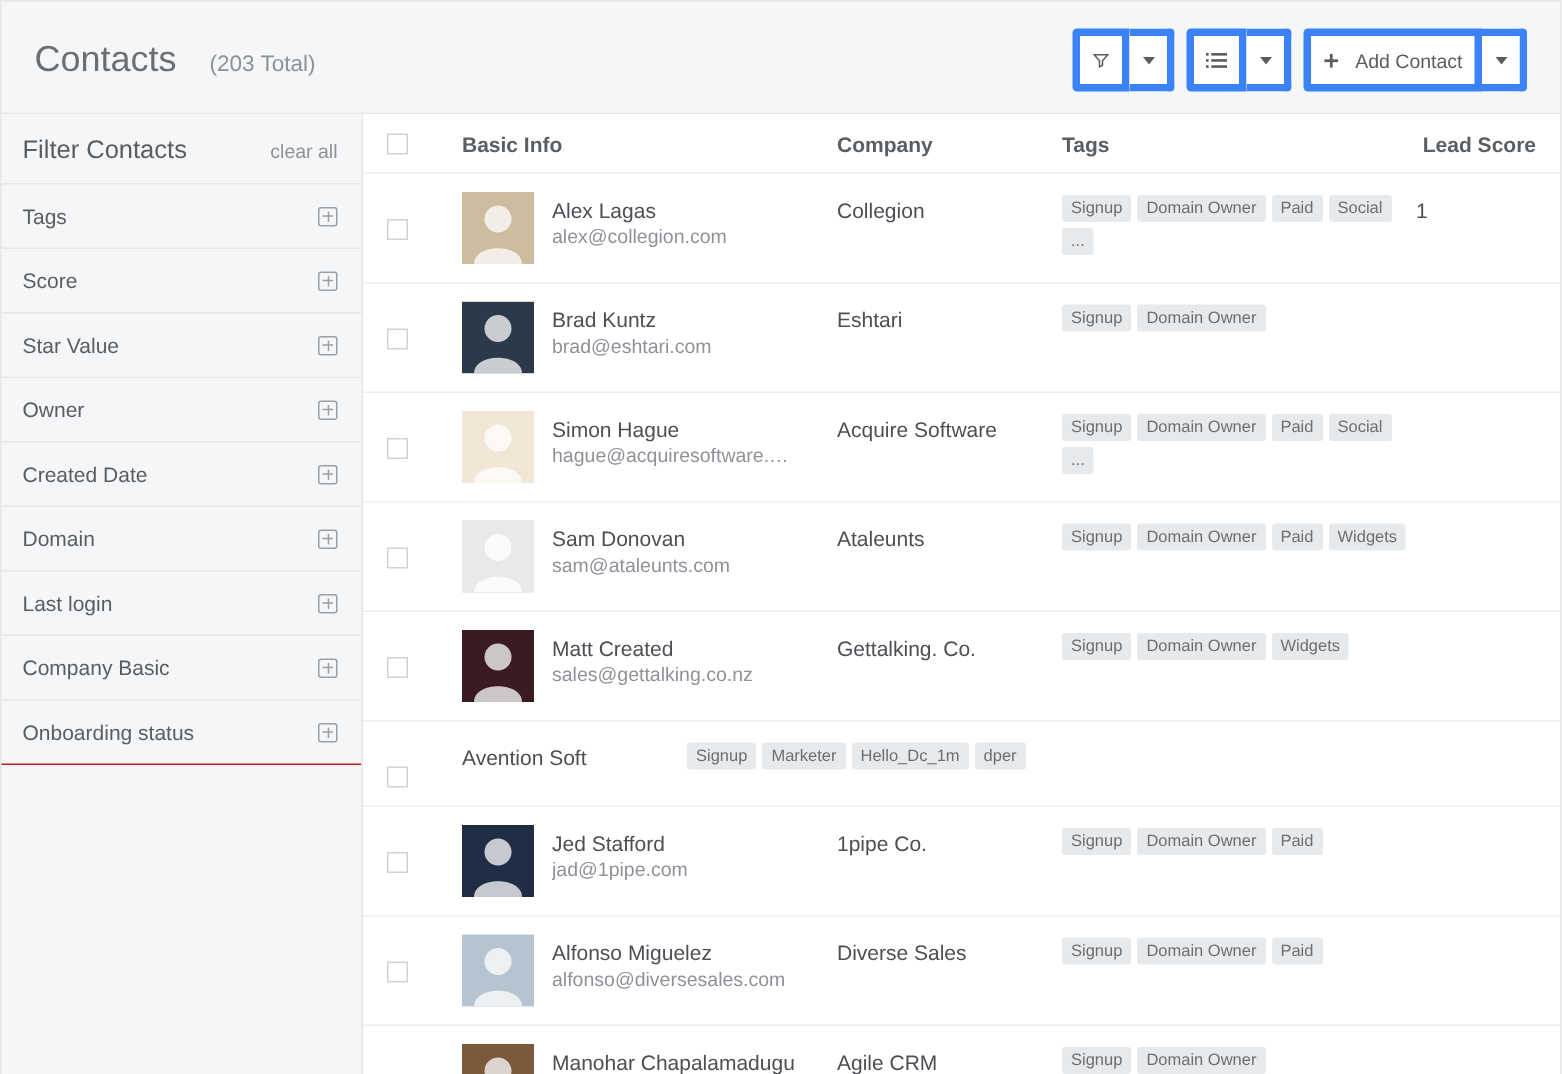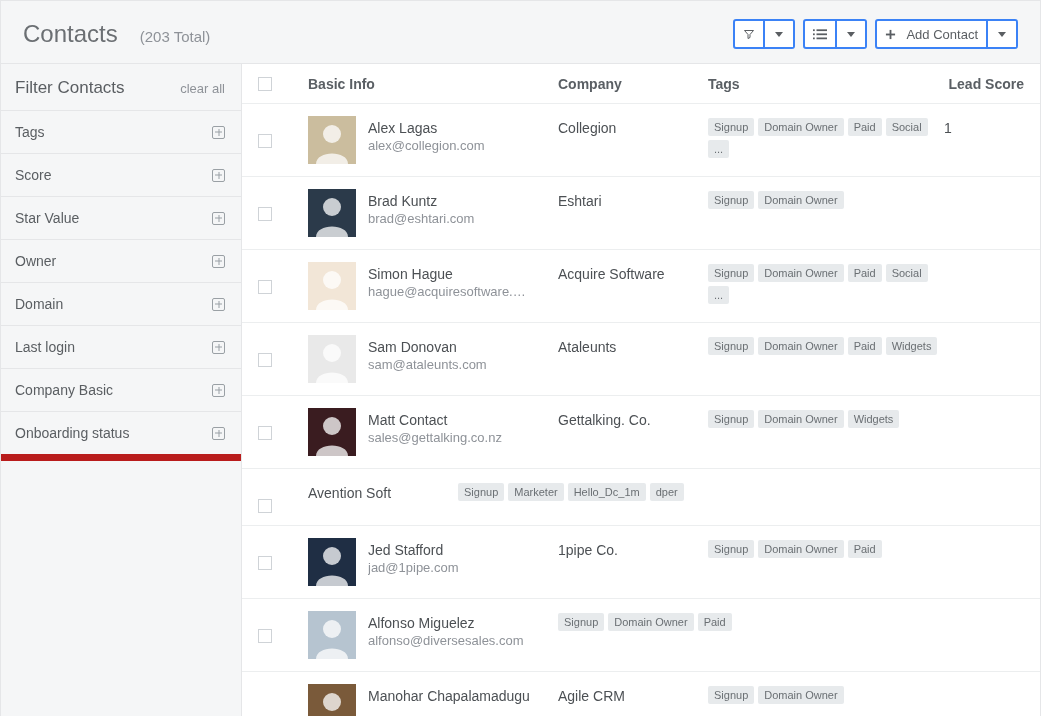--- a/index.html
+++ b/index.html
@@ -38,23 +38,23 @@
   }
   .header-right {
     display: flex;
     gap: 8px;
   }
   .btn-group {
     display: inline-flex;
   }
   .btn {
     background: #fff;
-    border: 2px solid #3b82f6;
+    border: 5px solid #3b82f6;
     color: #5a5e62;
-    height: 30px;
+    height: 42px;
     min-width: 30px;
     padding: 0 8px;
     display: inline-flex;
     align-items: center;
     justify-content: center;
     cursor: pointer;
     font-size: 13px;
     gap: 10px;
   }
   .btn + .btn { border-left: none; }
@@ -106,21 +106,21 @@
   .filter-item {
     display: flex;
     align-items: center;
     justify-content: space-between;
     padding: 13px 16px 13px 14px;
     border-top: 1px solid #e5e6e8;
     color: #5a5e62;
     cursor: pointer;
     font-size: 14px;
   }
-  .filter-item:last-child { border-bottom: 7px solid #b91c1c; }
+  .filter-item:last-child { border-bottom: 1px solid #b91c1c; }
   .plus-box {
     width: 13px; height: 13px;
     border: 1px solid #9aa0a5;
     border-radius: 2px;
     position: relative;
   }
   .plus-box::before, .plus-box::after {
     content: "";
     position: absolute;
     background: #9aa0a5;
@@ -259,20 +259,24 @@
           </div>
           <div class="filter-item">
             <span>Star Value</span>
             <span class="plus-box"></span>
           </div>
           <div class="filter-item">
             <span>Owner</span>
             <span class="plus-box"></span>
           </div>
           <div class="filter-item">
+            <span>Created Date</span>
+            <span class="plus-box"></span>
+          </div>
+          <div class="filter-item">
             <span>Domain</span>
             <span class="plus-box"></span>
           </div>
           <div class="filter-item">
             <span>Last login</span>
             <span class="plus-box"></span>
           </div>
           <div class="filter-item">
             <span>Company Basic</span>
             <span class="plus-box"></span>
@@ -422,21 +426,21 @@
             <div class="col-basic">
               <div class="basic-cell">
                 <div class="avatar">
                   <svg viewBox="0 0 48 48">
                     <rect width="48" height="48" fill="#3a1c20"></rect>
                     <circle cx="24" cy="18" r="9" fill="rgba(255,255,255,0.75)"></circle>
                     <path d="M8 48 C8 34 40 34 40 48 Z" fill="rgba(255,255,255,0.75)"></path>
                   </svg>
                 </div>
                 <div class="name-email">
-                  <span class="name">Matt Contact</span>
+                  <span class="name">Matt Created</span>
                   <span class="email">sales@gettalking.co.nz</span>
                 </div>
               </div>
             </div>
             <div class="col-company company">Gettalking. Co.</div>
             <div class="col-tags">
               <div class="tags">
                 <span class="tag">Signup</span>
                 <span class="tag">Domain Owner</span>
                 <span class="tag">Widgets</span>
@@ -500,20 +504,21 @@
                     <circle cx="24" cy="18" r="9" fill="rgba(255,255,255,0.75)"></circle>
                     <path d="M8 48 C8 34 40 34 40 48 Z" fill="rgba(255,255,255,0.75)"></path>
                   </svg>
                 </div>
                 <div class="name-email">
                   <span class="name">Alfonso Miguelez</span>
                   <span class="email">alfonso@diversesales.com</span>
                 </div>
               </div>
             </div>
+            <div class="col-company company">Diverse Sales</div>
             <div class="col-tags">
               <div class="tags">
                 <span class="tag">Signup</span>
                 <span class="tag">Domain Owner</span>
                 <span class="tag">Paid</span>
               </div>
             </div>
             <div class="col-score lead-score"></div>
           </div>
           <div class="row">

